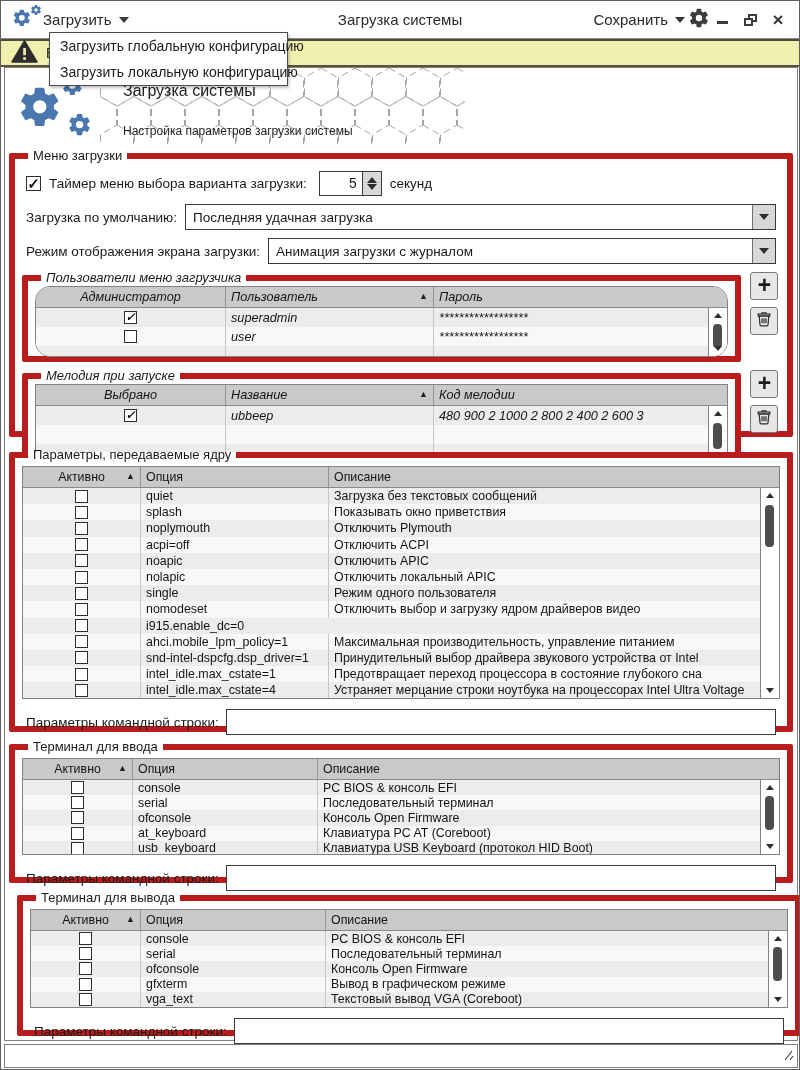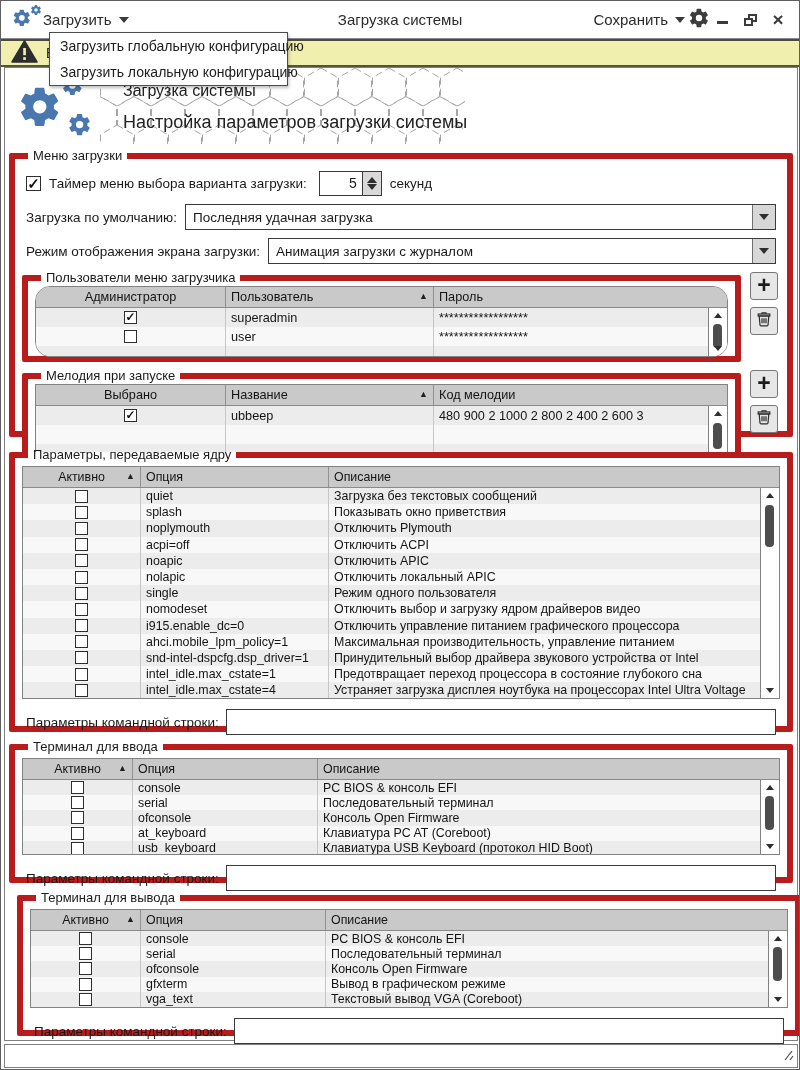--- a/index.html
+++ b/index.html
@@ -37,21 +37,21 @@
 
   
   .panel { position:absolute; left:3px; top:66px; width:794px; height:974px; border:1px solid #7f7f7f;
            background:#fff; }
 
   
   .band { position:absolute; left:0; top:0; width:100%; height:76px; background:#fff; overflow:hidden; }
   .hexbg { position:absolute; left:95px; top:0; }
   .band-icon { position:absolute; left:12px; top:6px; }
   .band-title { position:absolute; left:118px; top:14px; font-size:16px; color:#222; }
-  .band-sub { position:absolute; left:118px; top:44px; font-size:18px; color:#222; }
+  .band-sub { position:absolute; left:118px; top:56px; font-size:12px; color:#222; }
 
   
   fieldset { position:absolute; border:6px solid #b91c1c; border-radius:2px; background:#fff; padding:0 7px; }
   legend { font-size:13px; color:#1a1a1a; padding:0 5px; margin-left:6px; }
   fieldset.inner { position:static; flex:1; }
 
   .frow { display:flex; align-items:center; margin-top:8px; gap:8px; padding:0 4px; }
   .flabel { font-size:13.5px; white-space:nowrap; }
 
   
@@ -69,21 +69,21 @@
   .tri-d { width:0; height:0; border-left:5px solid transparent; border-right:5px solid transparent;
            border-top:6px solid #2e2e2e; }
 
   
   .combo { flex:1; display:flex; align-items:center; height:26px; border:1.5px solid #3a3a3a; background:#fff; }
   .combo-text { flex:1; padding:0 7px; font-size:13.5px; white-space:nowrap; overflow:hidden; }
   .combo-btn { width:23px; align-self:stretch; border-left:1.5px solid #6f6f6f; background:#d7d7d7;
                display:flex; align-items:center; justify-content:center; }
 
   
-  .tbl-row-wrap { display:flex; margin-top:6px; gap:9px; }
+  .tbl-row-wrap { display:flex; margin-top:6px; gap:9px;font-style:italic; }
   .table { position:relative; border:1px solid #828282; background:#fff; overflow:hidden; flex:1; }
   .thead { display:grid; height:21px; background:#c9c9c9; border-bottom:1px solid #8a8a8a; }
   .th { position:relative; display:flex; align-items:center; padding:0 5px; font-size:12.7px; color:#141414;
         overflow:hidden; white-space:nowrap; }
   .th:not(:last-child) { border-right:1px solid #929292; }
   .th.ctr { justify-content:center; }
   .sort { position:absolute; right:5px; top:4px; font-size:9px; color:#202020; }
   .trow { display:grid; }
   .trow.even { background:#ececec; }
   .trow.odd { background:#f8f8f8; }
@@ -455,21 +455,20 @@
               <span class="checkbox"></span>
             </div>
             <div class="tcell">nomodeset</div>
             <div class="tcell">Отключить выбор и загрузку ядром драйверов видео</div>
           </div>
           <div class="trow even">
             <div class="tcell ctr">
               <span class="checkbox"></span>
             </div>
             <div class="tcell">i915.enable_dc=0</div>
-            <div class="tcell">Отключить управление питанием графического процессора</div>
           </div>
           <div class="trow odd">
             <div class="tcell ctr">
               <span class="checkbox"></span>
             </div>
             <div class="tcell">ahci.mobile_lpm_policy=1</div>
             <div class="tcell">Максимальная производительность, управление питанием</div>
           </div>
           <div class="trow even">
             <div class="tcell ctr">
@@ -483,21 +482,21 @@
               <span class="checkbox"></span>
             </div>
             <div class="tcell">intel_idle.max_cstate=1</div>
             <div class="tcell">Предотвращает переход процессора в состояние глубокого сна</div>
           </div>
           <div class="trow even">
             <div class="tcell ctr">
               <span class="checkbox"></span>
             </div>
             <div class="tcell">intel_idle.max_cstate=4</div>
-            <div class="tcell">Устраняет загрузка дисплея ноутбука на процессорах Intel Ultra Voltage</div>
+            <div class="tcell">Устраняет мерцание строки ноутбука на процессорах Intel Ultra Voltage</div>
           </div>
         </div>
       <div class="cmd-row">
         <span class="flabel">Параметры командной строки:</span>
         <input class="cmd-input" type="text" value="" style="">
       </div>
     </fieldset>
 
     <fieldset style="left:4px; top:671px; width:784px; height:144px;">
       <legend>Терминал для ввода</legend>

